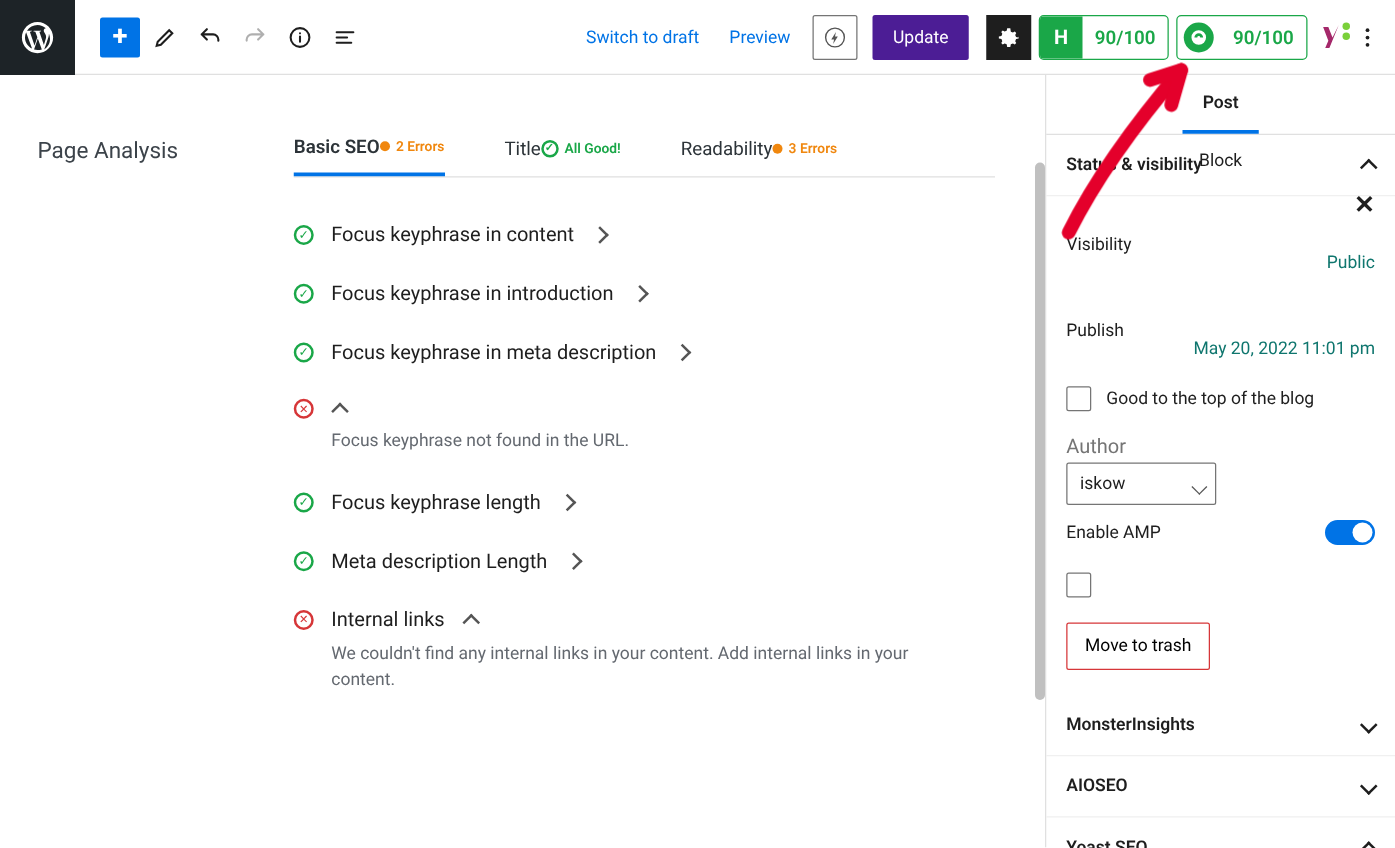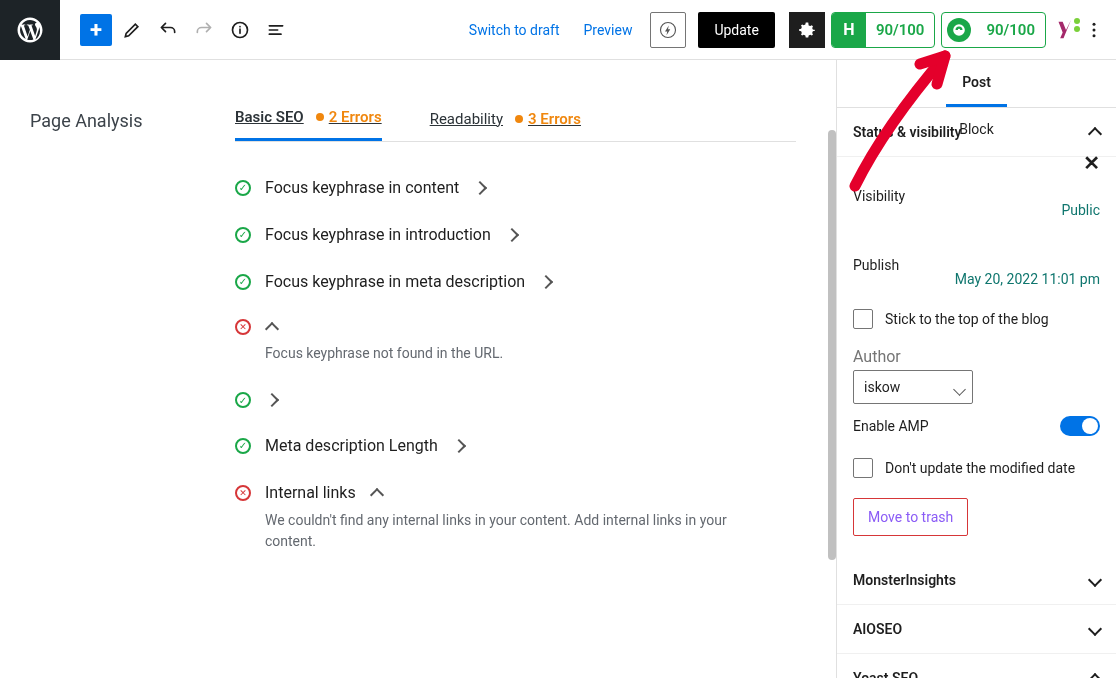--- a/index.html
+++ b/index.html
@@ -7,43 +7,43 @@
   .topbar { display:flex; align-items:center; height:60px; border-bottom:1px solid #e0e0e0; padding-right:8px; }
   .wp-logo { width:60px; height:60px; background:#1d2327; display:flex; align-items:center; justify-content:center; }
   .wp-logo svg { width:30px; height:30px; fill:#fff;}
   .tb-group { display:flex; align-items:center; gap:4px; padding-left:20px; }
   .sq-btn { width:32px; height:32px; display:flex; align-items:center; justify-content:center; border-radius:2px; cursor:pointer; }
   .sq-btn.add { background:#0073e6; color:#fff; font-size:22px; font-weight:bold;}
   .sq-btn svg { width:20px; height:20px; stroke:#1e1e1e; fill:none; stroke-width:2;}
   .tb-spacer { flex:1; }
   .link-btn { color:#0073e6; cursor:pointer; padding:8px 12px; font-size:14px;}
   .amp-btn { width:36px; height:36px; border:1px solid #757575; border-radius:2px; display:flex;align-items:center;justify-content:center; margin:0 6px; cursor:pointer;}
-  .update-btn { background:#000000; color:#fff; padding:10px 16px; border-radius:2px; cursor:pointer; margin:0 6px;}
+  .update-btn { background:#4c1d95; color:#fff; padding:10px 16px; border-radius:2px; cursor:pointer; margin:0 6px;}
   .gear-btn { width:36px; height:36px; background:#1e1e1e; display:flex;align-items:center;justify-content:center; margin-left:8px; cursor:pointer;}
   .gear-btn svg{ width:20px;height:20px; fill:#fff;}
   .score-badge { height:36px; display:flex; align-items:center; border:1px solid; border-radius:4px; margin-left:6px; cursor:pointer; overflow:hidden;}
   .score-badge .sb-icon{ width:34px; height:34px; display:flex;align-items:center;justify-content:center; color:#fff; font-weight:bold; font-size:16px;}
   .score-badge.h { border-color:#1aa748; } .score-badge.h .sb-icon{ background:#1aa748;}
   .score-badge .sb-text{ padding:0 10px; color:#1aa748; font-weight:600; font-size:15px;}
   .score-badge.a { border-color:#1aa748;}
   .score-badge.a .sb-icon{ background:#1aa748; border-radius:50%; width:24px;height:24px; margin:0 5px;}
   .score-badge.a .sb-icon svg{width:14px;height:14px;fill:#fff;}
   .yoast-btn{ width:28px;height:36px; display:flex;align-items:center;justify-content:center; margin-left:6px; cursor:pointer; position:relative;}
   .yoast-dots{ position:absolute; right:0; top:6px; display:flex; flex-direction:column; gap:2px;}
   .yoast-dots span{ width:6px;height:6px;border-radius:50%; background:#7ad03a;}
   .menu-dots{ width:28px;height:36px; display:flex;align-items:center;justify-content:center;cursor:pointer;}
 
   .body-wrap{ display:flex; height:618px;}
   .main-area{ flex:1; position:relative; overflow:auto; padding:36px 40px;}
   .page-title{ font-size:18px; font-weight:400; color:#3c434a; position:absolute; left:30px; top:50px;}
   .content-col{ margin-left:195px;}
   .tabs{ display:flex; border-bottom:1px solid #e0e0e0; gap:48px;}
-  .tab{ padding:12px 0; cursor:pointer; display:flex; align-items:center; gap:12px; font-size:15px; color:#2c3338;text-decoration:underline;}
+  .tab{ padding:12px 0; cursor:pointer; display:flex; align-items:center; gap:0; font-size:15px; color:#2c3338;}
   .tab.active{ border-bottom:3px solid #0073e6; font-weight:600;}
-  .tab-status{ display:flex; align-items:center; gap:5px; font-size:15px; font-weight:600;}
+  .tab-status{ display:flex; align-items:center; gap:5px; font-size:11px; font-weight:600;}
   .dot{ width:8px; height:8px; border-radius:50%;}
   .dot.orange{ background:#f0870e;}
   .txt-orange{ color:#f0870e;}
   .txt-green{ color:#1aa748;}
   .check-ic{ width:14px;height:14px; border:2px solid #1aa748; border-radius:50%; display:inline-flex;align-items:center;justify-content:center;}
   .check-ic::after{content:"✓"; font-size:9px; color:#1aa748;}
 
   .analysis-list{ padding-top:22px;}
   .ana-item{ padding:14px 0;}
   .ana-head{ display:flex; align-items:center; gap:14px; cursor:pointer;}
@@ -69,21 +69,21 @@
   .field-row .flabel{ color:#1e1e1e;}
   .field-row .fval{ color:#0f766e; cursor:pointer;margin-top:29px;}
   .cb-row{ display:flex; align-items:center; gap:12px; padding:10px 0;}
   .cb{ width:20px;height:20px; border:1px solid #757575; border-radius:2px; cursor:pointer;}
   .author-sec{ padding-top:8px;}
   .author-lbl{ font-size:16px; color:#757575; margin-bottom:4px;}
   .author-sel{ border:1px solid #757575; border-radius:2px; padding:8px 28px 8px 10px; width:120px; position:relative; cursor:pointer;}
   .author-sel::after{content:""; position:absolute; right:8px; top:14px; width:8px;height:8px; border-right:1.5px solid #555; border-bottom:1.5px solid #555; transform:rotate(45deg);}
   .toggle{ width:40px; height:20px; background:#0073e6; border-radius:10px; position:relative; cursor:pointer;}
   .toggle::after{ content:""; position:absolute; right:2px; top:2px; width:16px;height:16px; background:#fff; border-radius:50%;}
-  .trash-btn{ border:1px solid #d63638; color:#8b5cf6; padding:10px 14px; border-radius:2px; cursor:pointer; display:inline-block; margin-top:10px;}
+  .trash-btn{ border:1px solid #d63638; color:#000000; padding:10px 14px; border-radius:2px; cursor:pointer; display:inline-block; margin-top:10px;}
 
   .red-arrow{ position:absolute; left:825px; top:26px; pointer-events:none; z-index:50;}
 </style>
 </head>
 <body>
 
 <div class="topbar">
   <div class="wp-logo">
     <svg viewBox="0 0 24 24">
         <path d="M12 2C6.5 2 2 6.5 2 12s4.5 10 10 10 10-4.5 10-10S17.5 2 12 2zm-8 10c0-1.2.3-2.3.7-3.3l3.8 10.4C5.7 17.6 4 15 4 12zm8 8c-.8 0-1.5-.1-2.2-.3l2.4-7 2.5 6.8c0 .1.1.1.1.1-.9.3-1.8.4-2.8.4zm1.1-11.7c.5 0 .9-.1.9-.1.4 0 .4-.7-.1-.6 0 0-1.3.1-2.1.1-.8 0-2.1-.1-2.1-.1-.4 0-.5.6 0 .6 0 0 .4.1.9.1l1.3 3.5-1.8 5.3-3-8.8c.5 0 .9-.1.9-.1.4 0 .4-.7-.1-.6 0 0-1.3.1-2.1.1h-.5C6.8 5.4 9.2 4 12 4c2.1 0 3.9.8 5.4 2.1h-.1c-.8 0-1.3.7-1.3 1.4 0 .7.4 1.2.8 1.9.3.5.7 1.2.7 2.2 0 .7-.3 1.5-.6 2.5l-.8 2.7-2.9-8.5zm6.3 1.5c.4 1 .6 2.1.6 3.2 0 2.8-1.5 5.3-3.7 6.6l2.4-7c.5-1.1.6-2 .6-2.8z"></path>
@@ -171,20 +171,27 @@
     <div class="content-col">
       <div class="tabs">
         <div class="tab active">
           <span>Basic SEO</span>
           <span class="tab-status">
               <span class="dot orange"></span>
               <span class="txt-orange">2 Errors</span>
             </span>
         </div>
         <div class="tab">
+          <span>Title</span>
+          <span class="tab-status">
+              <span class="check-ic"></span>
+              <span class="txt-green">All Good!</span>
+            </span>
+        </div>
+        <div class="tab">
           <span>Readability</span>
           <span class="tab-status">
               <span class="dot orange"></span>
               <span class="txt-orange">3 Errors</span>
             </span>
         </div>
       </div>
       <div class="analysis-list" id="analysis-list">
           <div class="ana-item">
             <div class="ana-head">
@@ -210,20 +217,21 @@
           <div class="ana-item">
             <div class="ana-head">
               <span class="stat-ic err"></span>
               <span class="chev up"></span>
             </div>
             <div class="ana-detail">Focus keyphrase not found in the URL.</div>
           </div>
           <div class="ana-item">
             <div class="ana-head">
               <span class="stat-ic ok"></span>
+              <span class="ana-title">Focus keyphrase length</span>
               <span class="chev"></span>
             </div>
           </div>
           <div class="ana-item">
             <div class="ana-head">
               <span class="stat-ic ok"></span>
               <span class="ana-title">Meta description Length</span>
               <span class="chev"></span>
             </div>
           </div>
@@ -255,33 +263,32 @@
       <div class="field-row">
         <span class="flabel">Visibility</span>
         <span class="fval">Public</span>
       </div>
       <div class="field-row">
         <span class="flabel">Publish</span>
         <span class="fval">May 20, 2022 11:01 pm</span>
       </div>
       <div class="cb-row">
         <div class="cb"></div>
-        <span>Stick to the top of the blog</span>
+        <span>Good to the top of the blog</span>
       </div>
       <div class="author-sec">
         <div class="author-lbl">Author</div>
         <div class="author-sel"><span>iskow</span></div>
       </div>
       <div class="field-row">
         <span class="flabel">Enable AMP</span>
         <div class="toggle"></div>
       </div>
       <div class="cb-row">
         <div class="cb"></div>
-        <span>Don't update the modified date</span>
       </div>
       <div class="trash-btn">Move to trash</div>
     </div>
 
     <div class="panel-head">
       <span>MonsterInsights</span>
       <span class="pchev"></span>
     </div>
     <div class="panel-head">
       <span>AIOSEO</span>

